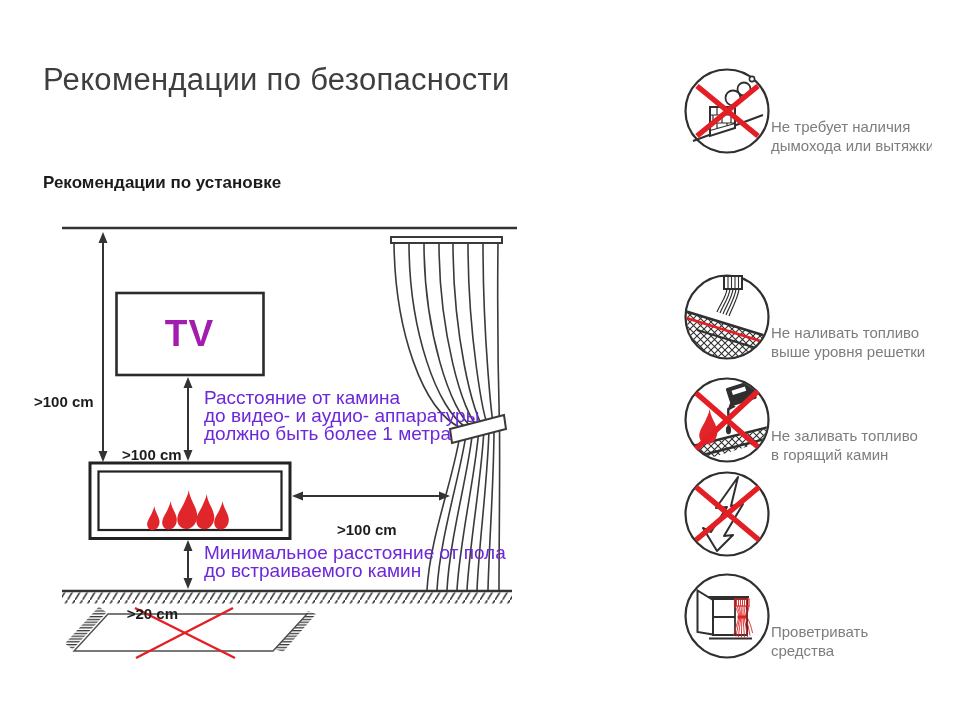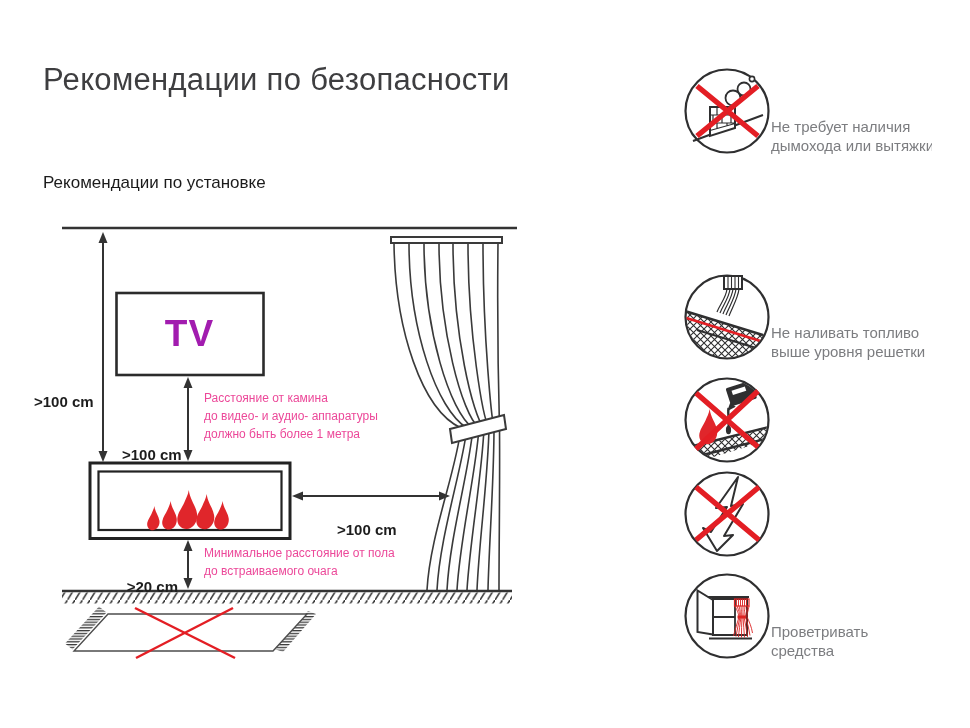--- a/index.html
+++ b/index.html
@@ -1,22 +1,22 @@
 <!DOCTYPE html>
 <html><head>
 <meta charset="utf-8">
 <style>
   html,body{margin:0;padding:0;background:#fff;}
   #page{position:relative;width:932px;height:728px;background:#fff;overflow:hidden;
         font-family:"Liberation Sans","DejaVu Sans",sans-serif;}
   .abs{position:absolute;}
   .title{left:43px;top:62px;font-size:31px;font-weight:400;color:#3e3e40;letter-spacing:.3px;}
-  .subtitle{left:43px;top:173px;font-size:17px;font-weight:400;color:#1b1b1b;text-align:right;}
+  .subtitle{left:43px;top:173px;font-size:17px;font-weight:700;color:#1b1b1b;text-align:right;}
   .dim{font-size:15px;font-weight:700;color:#1d1d1d;white-space:nowrap;margin-top:48px;}
-  .note{font-size:12px;color:#ec4899;line-height:18px;white-space:pre-line;}
+  .note{font-size:19px;color:#6d28d9;line-height:18px;white-space:pre-line;}
   .tvlabel{left:116px;top:293px;width:147px;height:82px;display:flex;align-items:center;justify-content:center;
            font-size:37px;font-weight:700;color:#a21caf;letter-spacing:1px;}
   .rule-row{position:absolute;left:683px;width:300px;height:89px;display:flex;align-items:flex-end;}
   .rule-text{font-size:15px;color:#7c7d80;line-height:19px;white-space:pre-line;}
   svg{display:block;}
 </style>
 </head>
 <body>
 
 <div id="page">
@@ -108,24 +108,24 @@
   <div class="abs dim" style="left:34px;top:345px;">&gt;100 cm</div>
 
   <div class="abs dim" style="left:122px;top:398px;width:58px;text-align:right;">&gt;100 cm</div>
 
   <div class="abs note" style="left:204px;top:389px;">Расстояние от камина
 до видео- и аудио- аппаратуры
 должно быть более 1 метра</div>
 
   <div class="abs dim" style="left:337px;top:473px;">&gt;100 cm</div>
 
-  <div class="abs dim" style="left:118px;top:530px;width:60px;text-align:right;">&gt;20 cm</div>
+  <div class="abs dim" style="left:118px;top:557px;width:60px;text-align:right;">&gt;20 cm</div>
 
   <div class="abs note" style="left:204px;top:544px;">Минимальное расстояние от пола
-до встраиваемого очага</div>
+до встраиваемого камин</div>
 
   <div class="rule-row" style="top:66px;">
     <svg width="88" height="88" viewBox="0 0 88 88">
       <circle cx="44" cy="44" r="41.5" fill="#fff" stroke="#2f2f30" stroke-width="2.2"></circle>
       <path d="M10,74 L80,48" stroke="#2f2f30" stroke-width="2" fill="none"></path>
       <polygon points="27,40 52,40 52,61 27,69" fill="#fff" stroke="#2f2f30" stroke-width="2"></polygon>
       <path d="M27,48 H52 M27,56 H52 M27,63.5 L52,56.5 M34,40 V48 M44,40 V48 M30,48 V56 M39,48 V56 M48,48 V56 M34,56 V62 M44,56 V58.5" stroke="#2f2f30" stroke-width="1.2" fill="none"></path>
       <circle cx="50" cy="31" r="7.5" fill="#fff" stroke="#2f2f30" stroke-width="1.8"></circle>
       <circle cx="61" cy="22" r="6.5" fill="#fff" stroke="#2f2f30" stroke-width="1.8"></circle>
       <circle cx="69" cy="12" r="2.6" fill="#fff" stroke="#2f2f30" stroke-width="1.6"></circle>
@@ -179,20 +179,22 @@
           <rect x="45" y="8" width="27" height="19" rx="1.5" fill="#2f2f30"></rect>
           <rect x="50" y="12" width="14" height="4.5" fill="#fff"></rect>
           <polygon points="45,23 39.5,30 49,28.5" fill="#2f2f30"></polygon>
         </g>
         <path d="M45.5,32 C44.5,39 46.5,44 45.5,50" stroke="#2f2f30" stroke-width="2.4" fill="none"></path>
         <ellipse cx="45.5" cy="54" rx="2.6" ry="4.2" fill="#2f2f30"></ellipse>
         <path transform="translate(16,33) scale(1.05)" d="M10.2,0 C11,8 16,13 17.2,20 C18.4,27 14,33 8.6,33.6 C3,34 -0.6,29 0.4,23.4 C1.2,18.6 4.6,15 6.2,11 C7.6,7.4 9.4,4.6 10.2,0 Z" fill="#e0262b"></path>
       </g>
       <path d="M13,17 L75,71 M75,15 L13,73" stroke="#e31e24" stroke-width="5.4" fill="none"></path>
     </svg>
+    <div class="rule-text">Не заливать топливо
+в горящий камин</div>
   </div>
 
   <div class="rule-row" style="top:469px;">
     <svg width="88" height="88" viewBox="0 0 88 88">
       <circle cx="44" cy="44" r="41.5" fill="#fff" stroke="#2f2f30" stroke-width="2.2"></circle>
       <path d="M55,7 L33,38 L44,37 L28,62 L20,58 L34,81 L50,65 L41,66 L60,34 L48,36 Z" fill="#fff" stroke="#2f2f30" stroke-width="2" stroke-linejoin="round"></path>
       <path d="M13,17 L76,70 M76,17 L13,70" stroke="#e31e24" stroke-width="5.4" fill="none"></path>
     </svg>
   </div>
 

